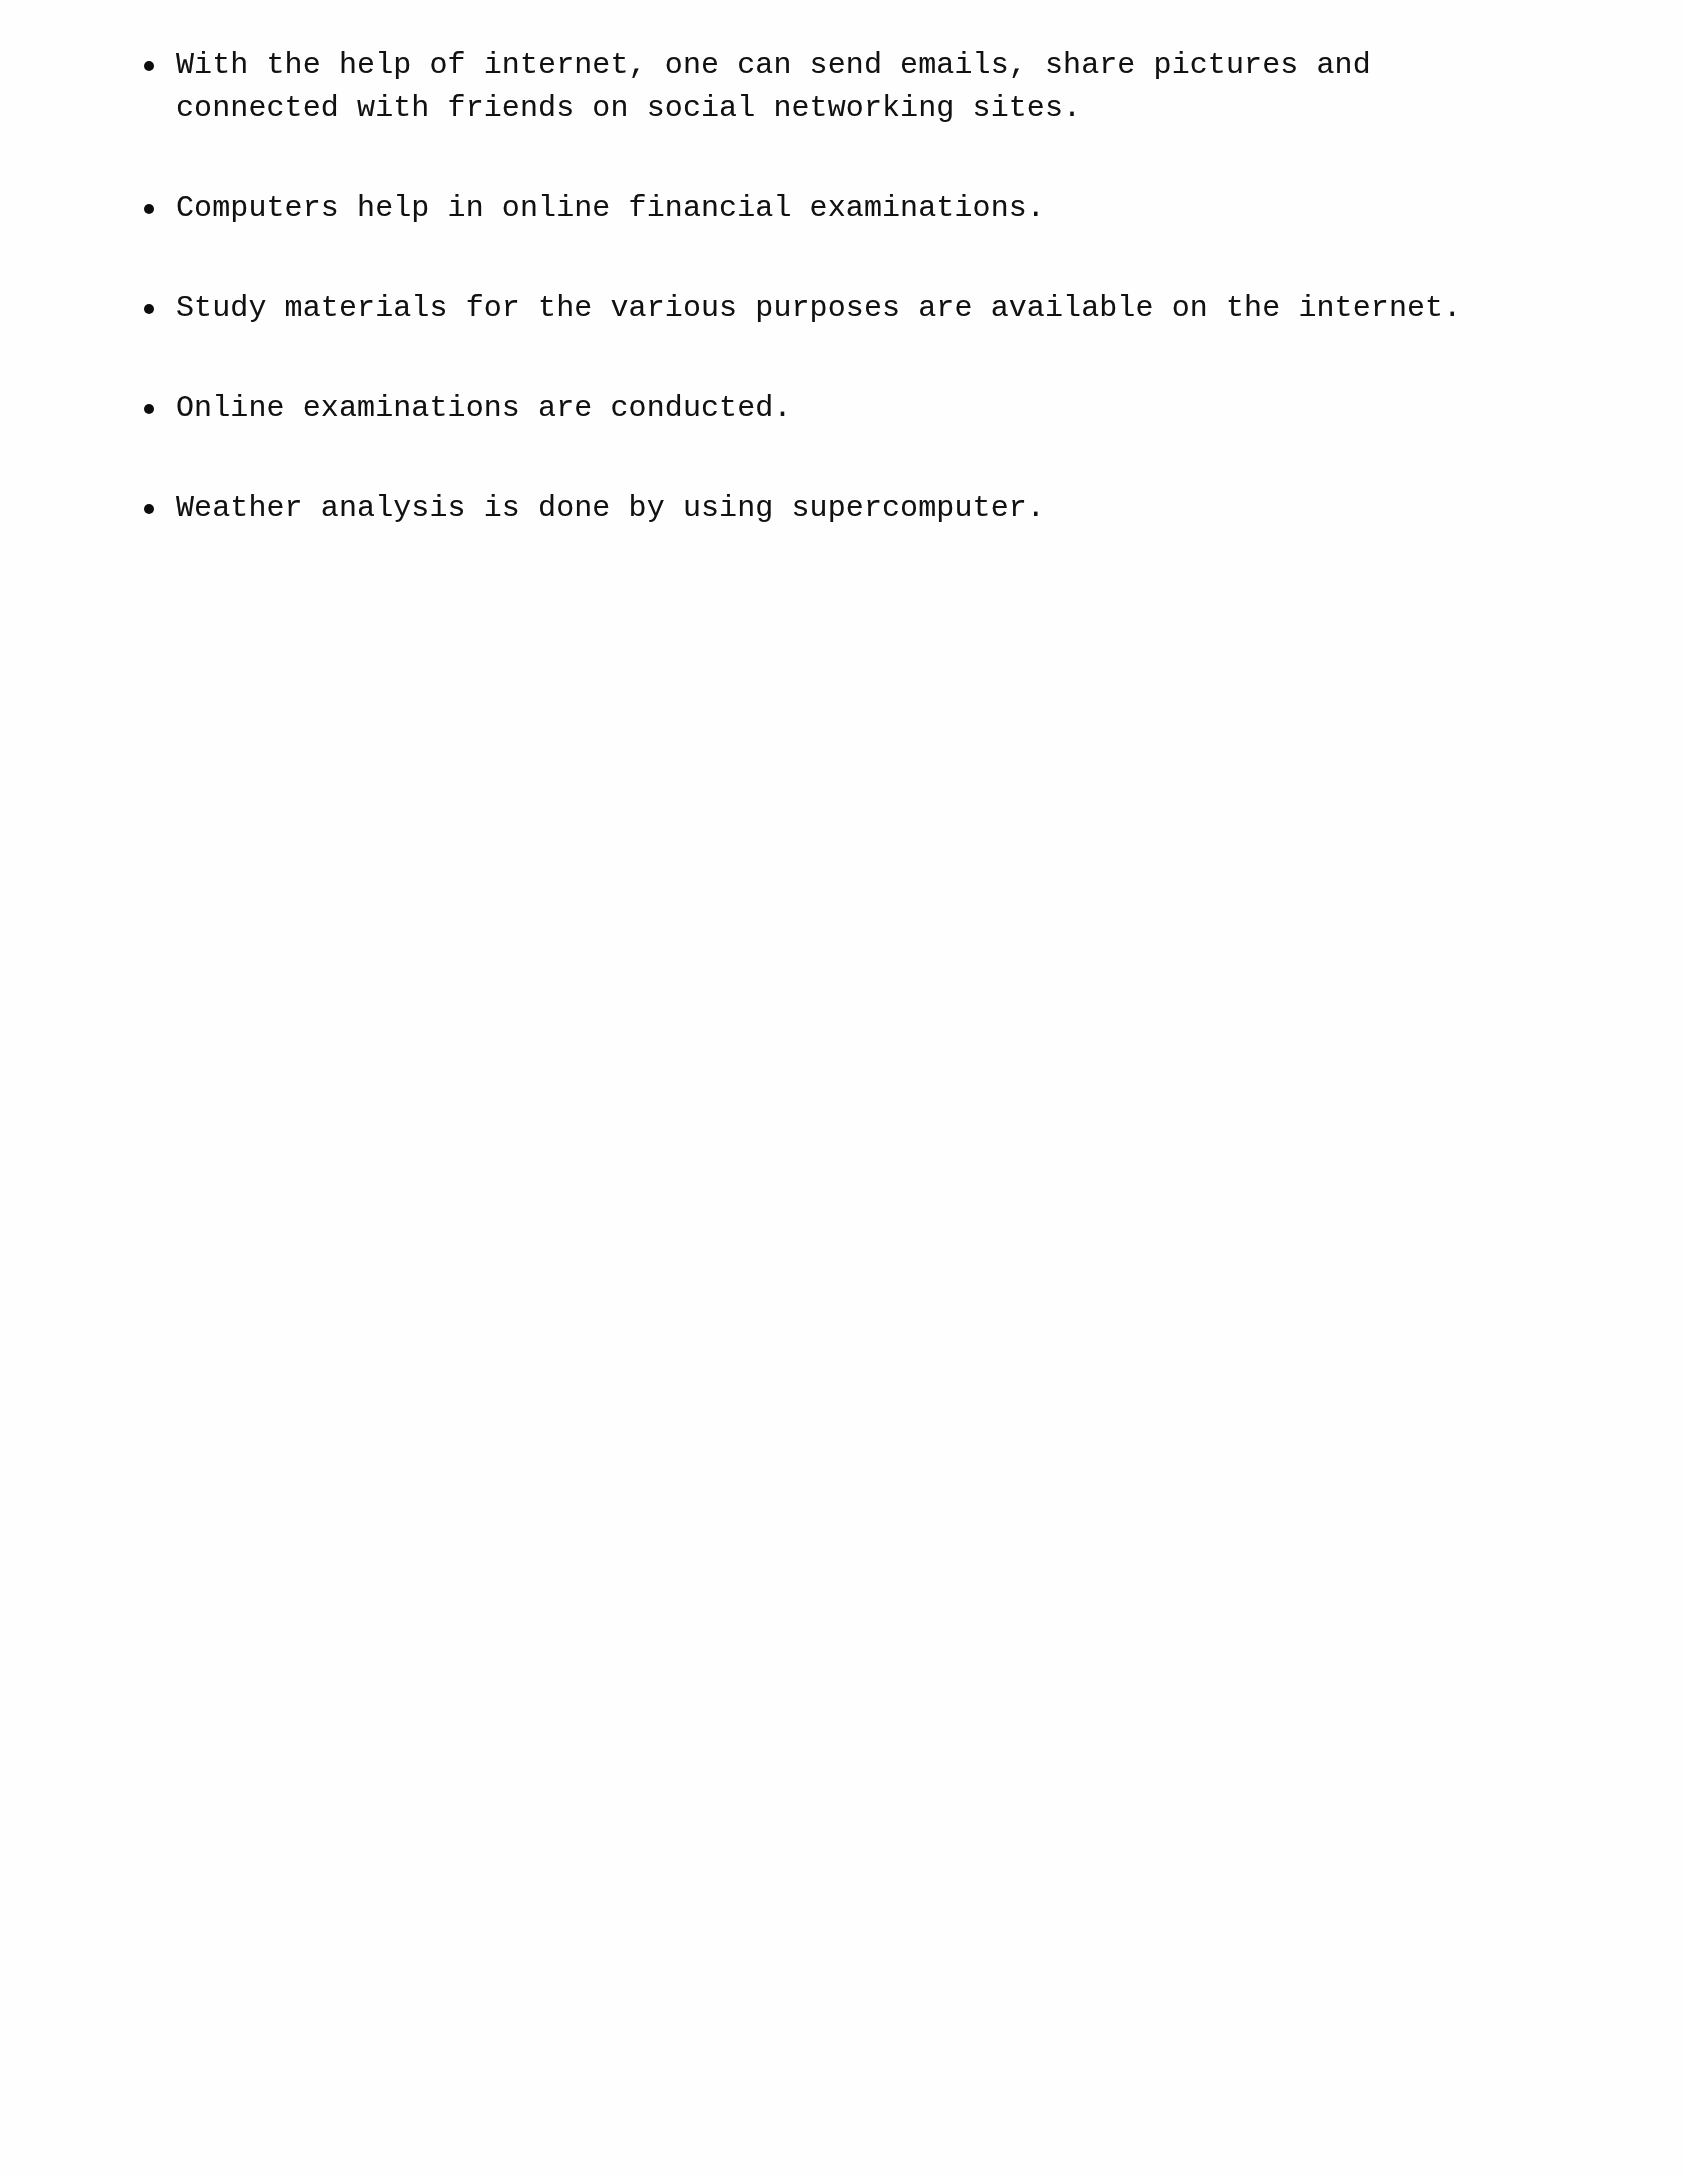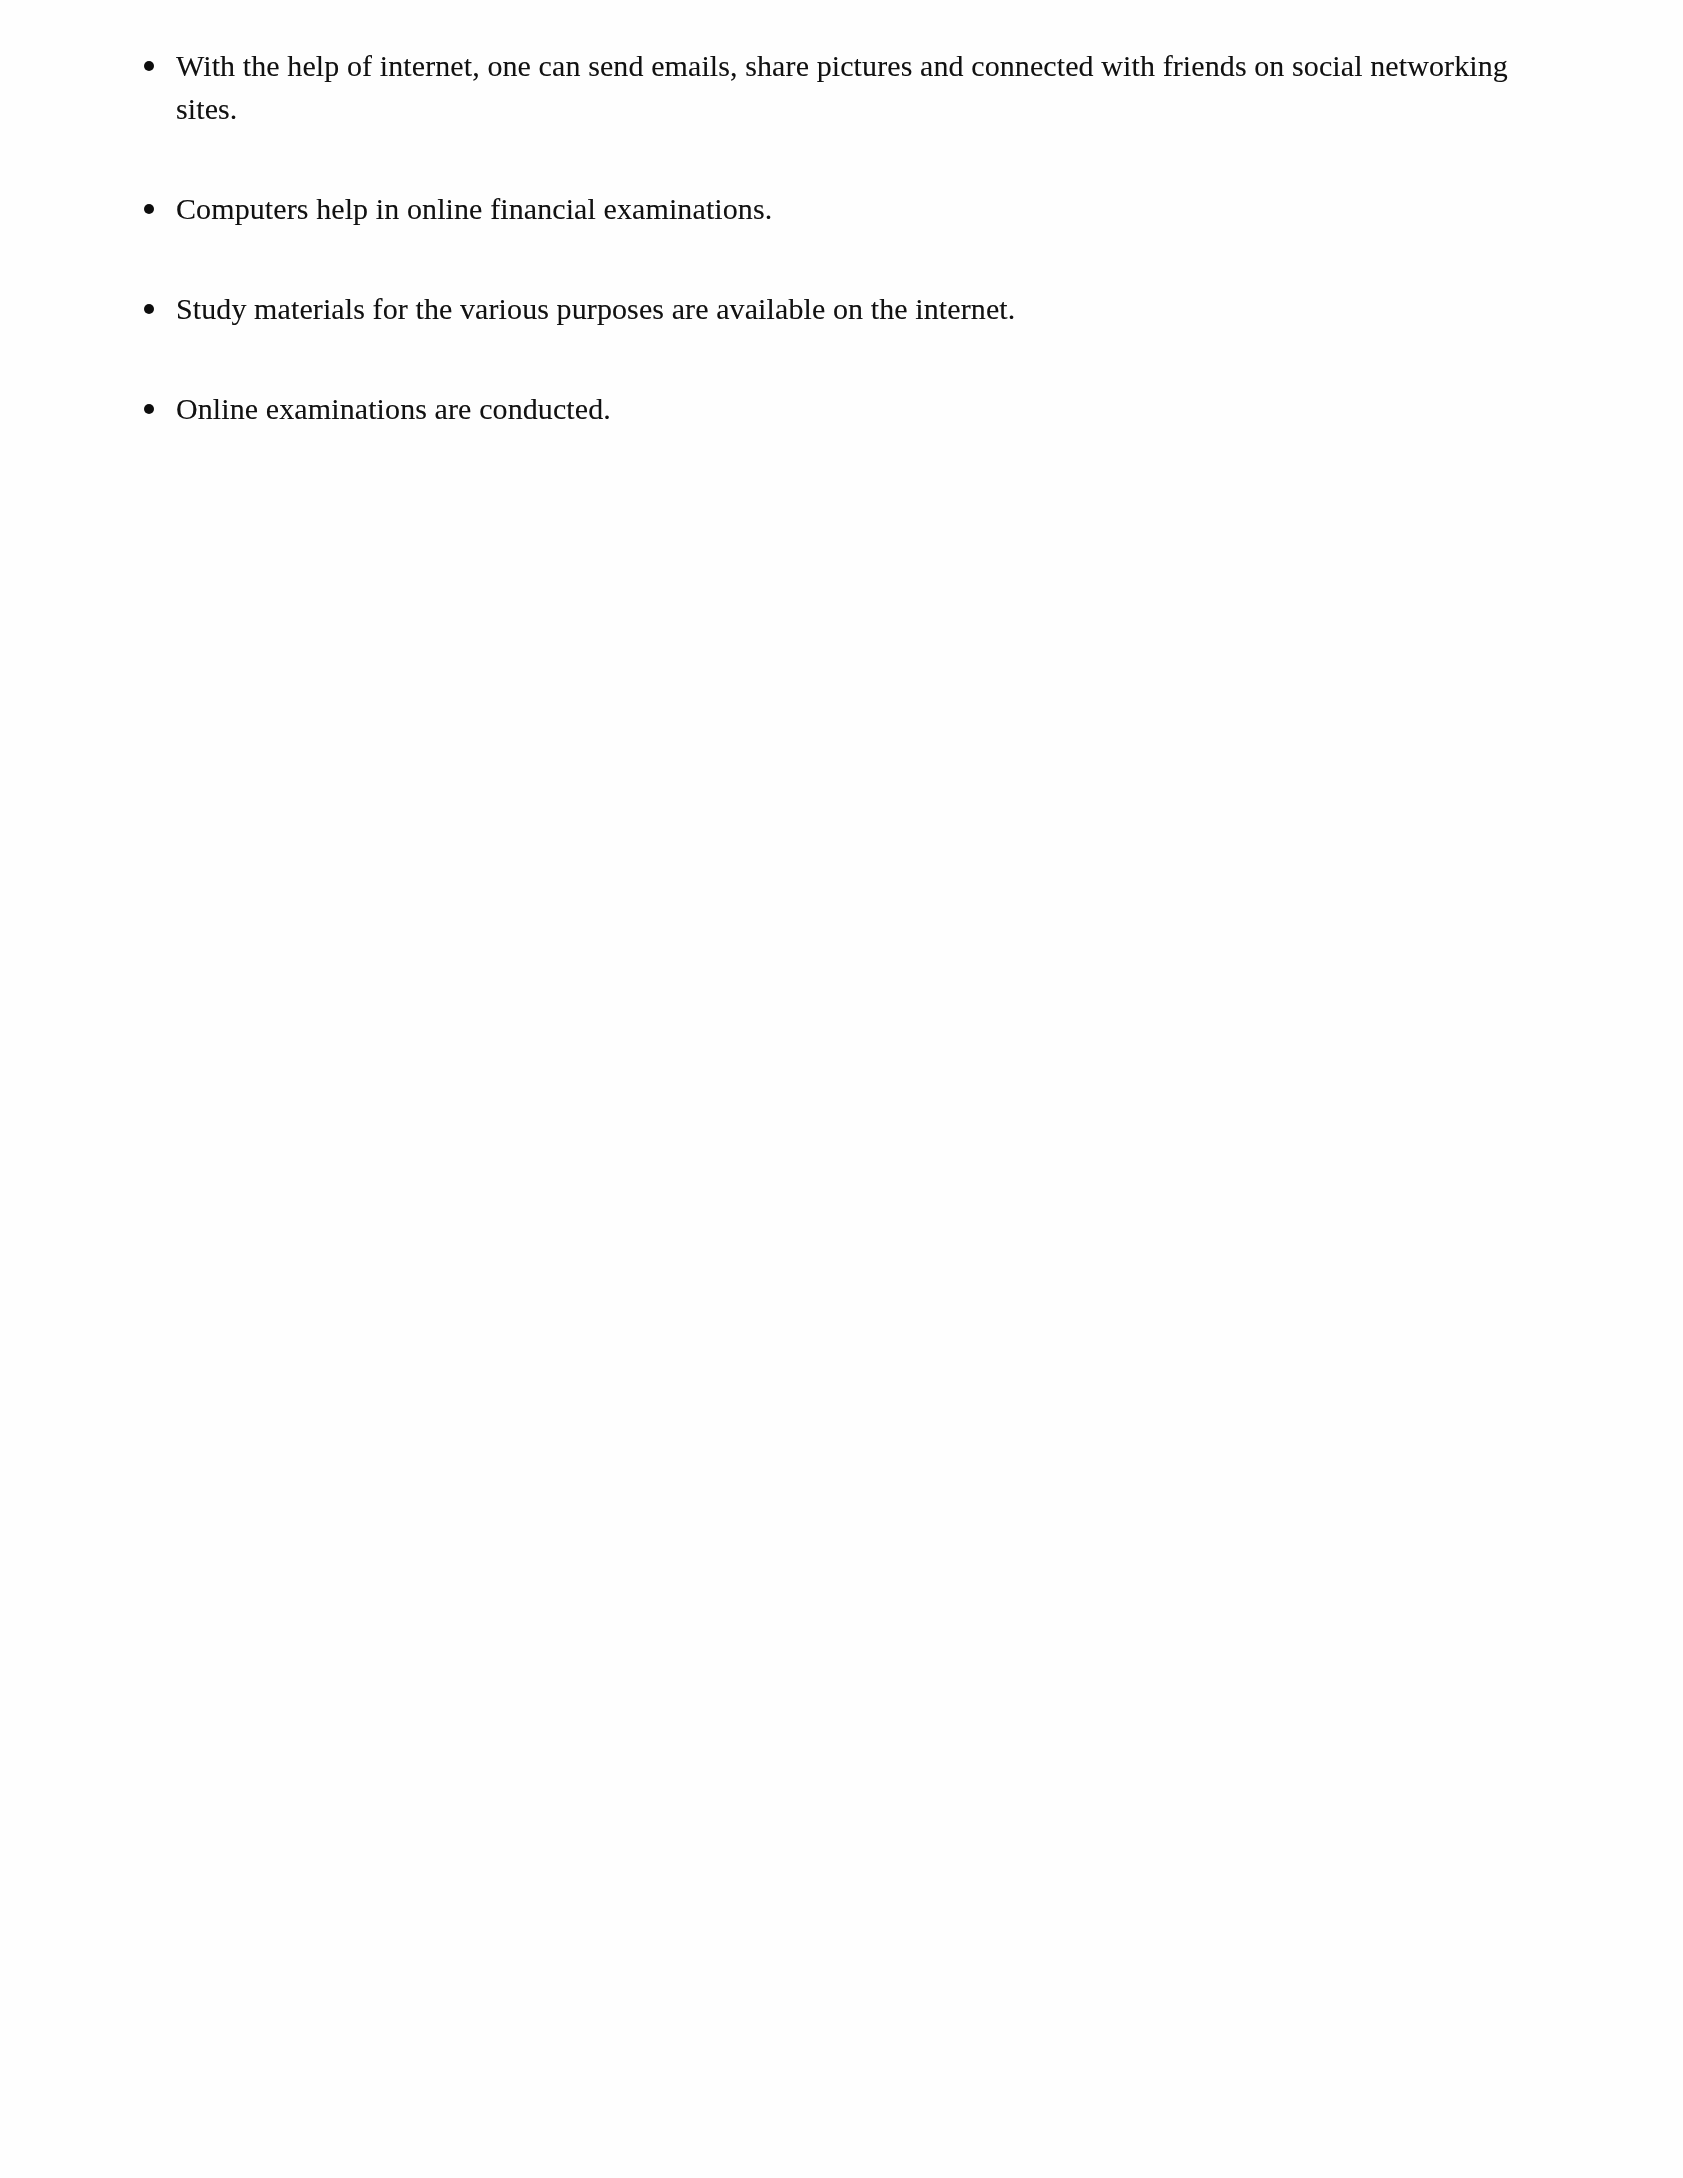--- a/index.html
+++ b/index.html
@@ -27,20 +27,21 @@
     background: #fefefe;
   }
 
   .content {
     position: absolute;
     left: 0;
     top: 0;
     width: 1683px;
     padding-top: 44px;
     box-sizing: border-box;
+    font-family: Liberation Mono, monospace;
   }
 
   ul.bullet-list {
     list-style: none;
     margin: 0;
     padding: 0;
   }
 
   li.bullet-item {
     position: relative;
@@ -99,17 +100,21 @@
       <li class="bullet-item">
         <span class="bullet-marker"></span>
         <span class="bullet-text">Study materials for the various purposes are available on the internet.</span>
       </li>
 
       <li class="bullet-item">
         <span class="bullet-marker"></span>
         <span class="bullet-text">Online examinations are conducted.</span>
       </li>
 
+      <li class="bullet-item">
+        <span class="bullet-marker"></span>
+        <span class="bullet-text">Weather analysis is done by using supercomputer.</span>
+      </li>
 
     </ul>
   </div>
 </div>
 
 
 </body></html>

